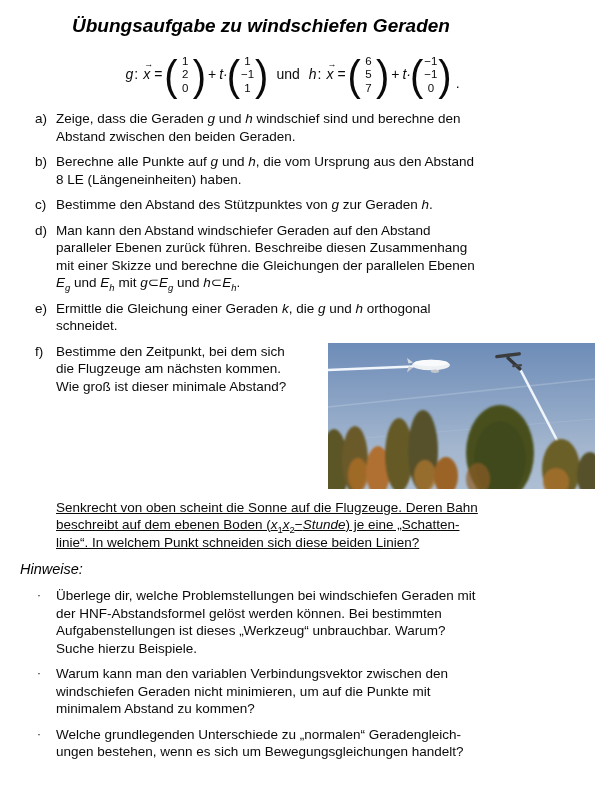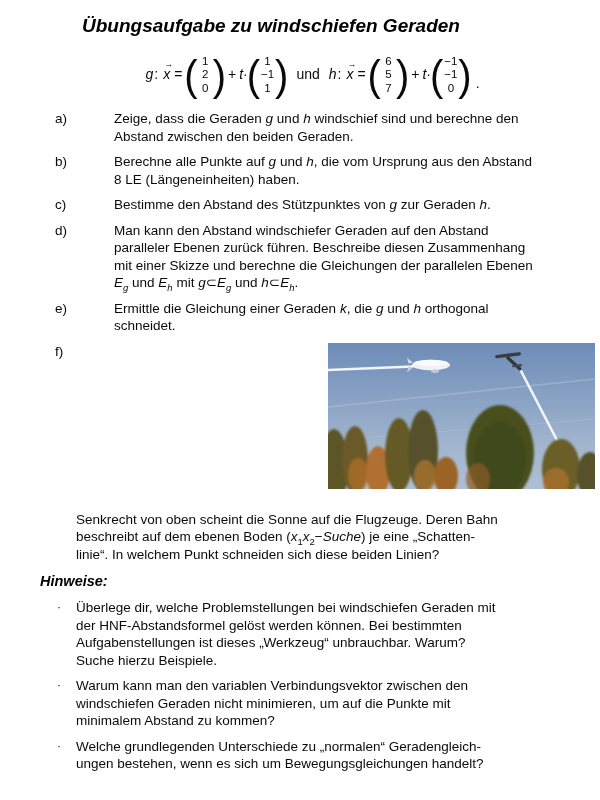--- a/index.html
+++ b/index.html
@@ -1,20 +1,20 @@
 <!DOCTYPE html>
 <html><head>
 <meta charset="utf-8">
 <style>
   html,body{margin:0;padding:0;}
   body{
     width:600px;height:800px;overflow:hidden;background:#ffffff;color:#0a0a0a;
     font-family:"Liberation Sans",sans-serif;font-size:13.5px;line-height:17.5px;
   }
-  .page{box-sizing:border-box;width:600px;height:800px;padding:8px 18px 0 40px;position:relative;}
+  .page{box-sizing:border-box;width:600px;height:800px;padding:8px 18px 0 20px;position:relative;}
 
   .title{
     font-size:19px;line-height:24px;font-weight:bold;font-style:italic;
     text-align:center;margin:6px 80px 9px 0;color:#000;
   }
   .intro{margin:0 0 3px 0;}
 
   
   .formula{
     display:flex;align-items:center;justify-content:center;
@@ -27,32 +27,32 @@
   .mperiod{margin-left:5px;align-self:flex-end;line-height:40px;}
   .xwrap{position:relative;display:inline-block;margin:0 1px;}
   .oarrow{position:absolute;left:1px;top:-10px;font-size:9px;font-style:normal;}
   .vec{display:inline-flex;align-items:center;}
   .paren{font-size:40px;line-height:42px;font-weight:400;display:inline-block;transform:scaleY(1.08);margin:0 -1px;}
   .col{display:inline-flex;flex-direction:column;align-items:center;font-size:11.5px;line-height:13.5px;min-width:15px;padding:0 1px;}
 
   
   .task{display:flex;margin:0 0 8px 0;}
   .tlabel{flex:none;width:21px;margin-left:15px;}
-  .tbody{flex:1;margin-left:38px;}
+  .tbody{flex:1;}
   sub{font-size:9.5px;line-height:0;}
 
   
   .fwrap{position:relative;min-height:148px;}
   .fcol{width:308px;}
   .fcol p{margin:0 0 8px 0;}
   .photo{position:absolute;top:0;right:-13px;width:267px;height:146px;display:block;}
-  .senkrecht{margin:20px 0 9px 36px;}
-
-  
-  .hints-heading{font-size:14.5px;line-height:18px;font-weight:bold;font-style:italic;margin:0 0 9px 0;color:#000;}
+  .senkrecht{margin:8px 0 9px 36px;text-decoration:underline;}
+
+  
+  .hints-heading{font-size:14.5px;line-height:18px;font-weight:normal;font-style:italic;margin:0 0 9px 0;color:#000;}
   .hint{display:flex;margin:0 0 8px 0;}
   .bullet{flex:none;width:19px;margin-left:17px;font-size:12px;}
   .hbody{flex:1;}
 </style>
 </head>
 <body>
 
 <div class="page">
 
   <div class="title">Übungsaufgabe zu windschiefen Geraden</div>
@@ -181,25 +181,26 @@
         <ellipse cx="172" cy="116" rx="26" ry="38" fill="#3f4a1e"></ellipse>
         <ellipse cx="150" cy="136" rx="12" ry="16" fill="#8c5c24" opacity="0.7"></ellipse>
         <ellipse cx="233" cy="126" rx="19" ry="30" fill="#6b5e28"></ellipse>
         <ellipse cx="228" cy="139" rx="13" ry="14" fill="#a5702c" opacity="0.85"></ellipse>
         <ellipse cx="262" cy="132" rx="13" ry="23" fill="#57512a"></ellipse>
       </g>
     </svg>
     <div class="task">
       <span class="tlabel">f)</span>
       <div class="tbody fcol">
+        <p>Bestimme den Zeitpunkt, bei dem sich<br>die Flugzeuge am nächsten kommen.<br>Wie groß ist dieser minimale Abstand?</p>
       </div>
     </div>
   </div>
 
-  <div class="senkrecht">Senkrecht von oben scheint die Sonne auf die Flugzeuge. Deren Bahn<br>beschreibt auf dem ebenen Boden (<i>x</i><sub>1</sub><i>x</i><sub>2</sub>−<i>Suche</i>) je eine „Schatten-<br>linie“. In welchem Punkt schneiden sich diese beiden Linien?</div>
+  <div class="senkrecht">Senkrecht von oben scheint die Sonne auf die Flugzeuge. Deren Bahn<br>beschreibt auf dem ebenen Boden (<i>x</i><sub>1</sub><i>x</i><sub>2</sub>−<i>Stunde</i>) je eine „Schatten-<br>linie“. In welchem Punkt schneiden sich diese beiden Linien?</div>
 
   <div class="hints-heading">Hinweise:</div>
 
   <div class="hint">
     <span class="bullet">·</span>
     <div class="hbody">Überlege dir, welche Problemstellungen bei windschiefen Geraden mit<br>der HNF-Abstandsformel gelöst werden können. Bei bestimmten<br>Aufgabenstellungen ist dieses „Werkzeug“ unbrauchbar. Warum?<br>Suche hierzu Beispiele.</div>
   </div>
   <div class="hint">
     <span class="bullet">·</span>
     <div class="hbody">Warum kann man den variablen Verbindungsvektor zwischen den<br>windschiefen Geraden nicht minimieren, um auf die Punkte mit<br>minimalem Abstand zu kommen?</div>

